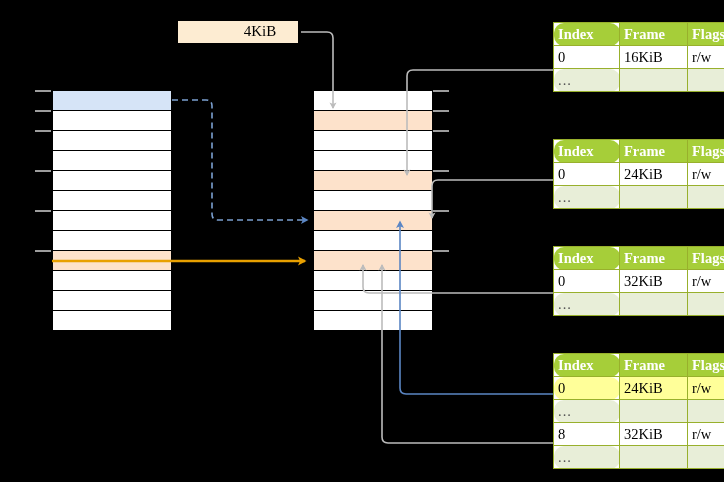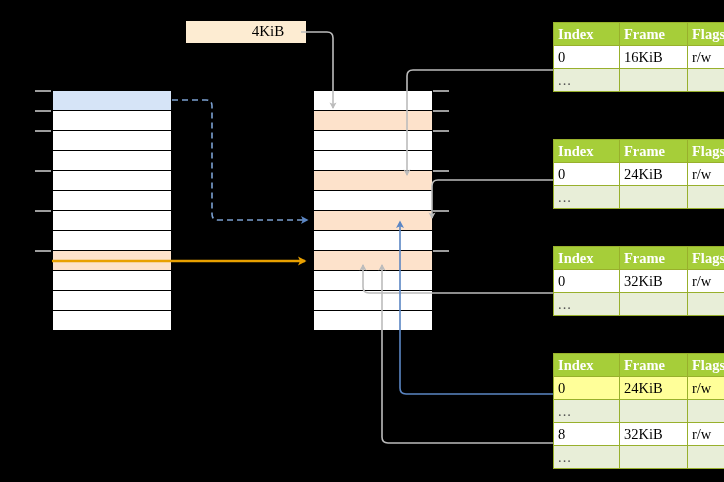--- a/index.html
+++ b/index.html
@@ -75,40 +75,40 @@
     font-weight: bold;
   }
   .ptable tr.ellipsis td {
     background: #e8eed8;
     color: #555555;
     letter-spacing: 1px;
   }
   .ptable td.hl {
     background: #ffff99;
   }
-  .col-index { width: 57px; }
+  .col-index { width: 57px; border-radius: 10px; }
   .col-frame { width: 59px; }
   .col-flags { width: 55px; }
 
   
   #wires {
     position: absolute;
     left: 0;
     top: 0;
     width: 724px;
     height: 482px;
     pointer-events: none;
   }
 </style>
 </head>
 <body>
 
 <div id="canvas">
 
-  <div class="label-box" id="label-4kib" style="left:186px; top:21px; width:120px; height:22px;padding-left:44px;">4KiB</div>
+  <div class="label-box" id="label-4kib" style="left:178px; top:21px; width:120px; height:22px;padding-left:44px;">4KiB</div>
 
   <div class="mem-col" id="left-col" style="left:52px; top:90px; width:120px; height:240px;">
       <div class="mem-row blue" style="top: 0px; width: 120px; height: 21px;"></div>
       <div class="tick" style="top: 0px; width: 16px; left: -17px;"></div>
       <div class="mem-row" style="top: 20px; width: 120px; height: 21px;"></div>
       <div class="tick" style="top: 20px; width: 16px; left: -17px;"></div>
       <div class="mem-row" style="top: 40px; width: 120px; height: 21px;"></div>
       <div class="tick" style="top: 40px; width: 16px; left: -17px;"></div>
       <div class="mem-row" style="top: 60px; width: 120px; height: 21px;"></div>
       <div class="mem-row" style="top: 80px; width: 120px; height: 21px;"></div>

